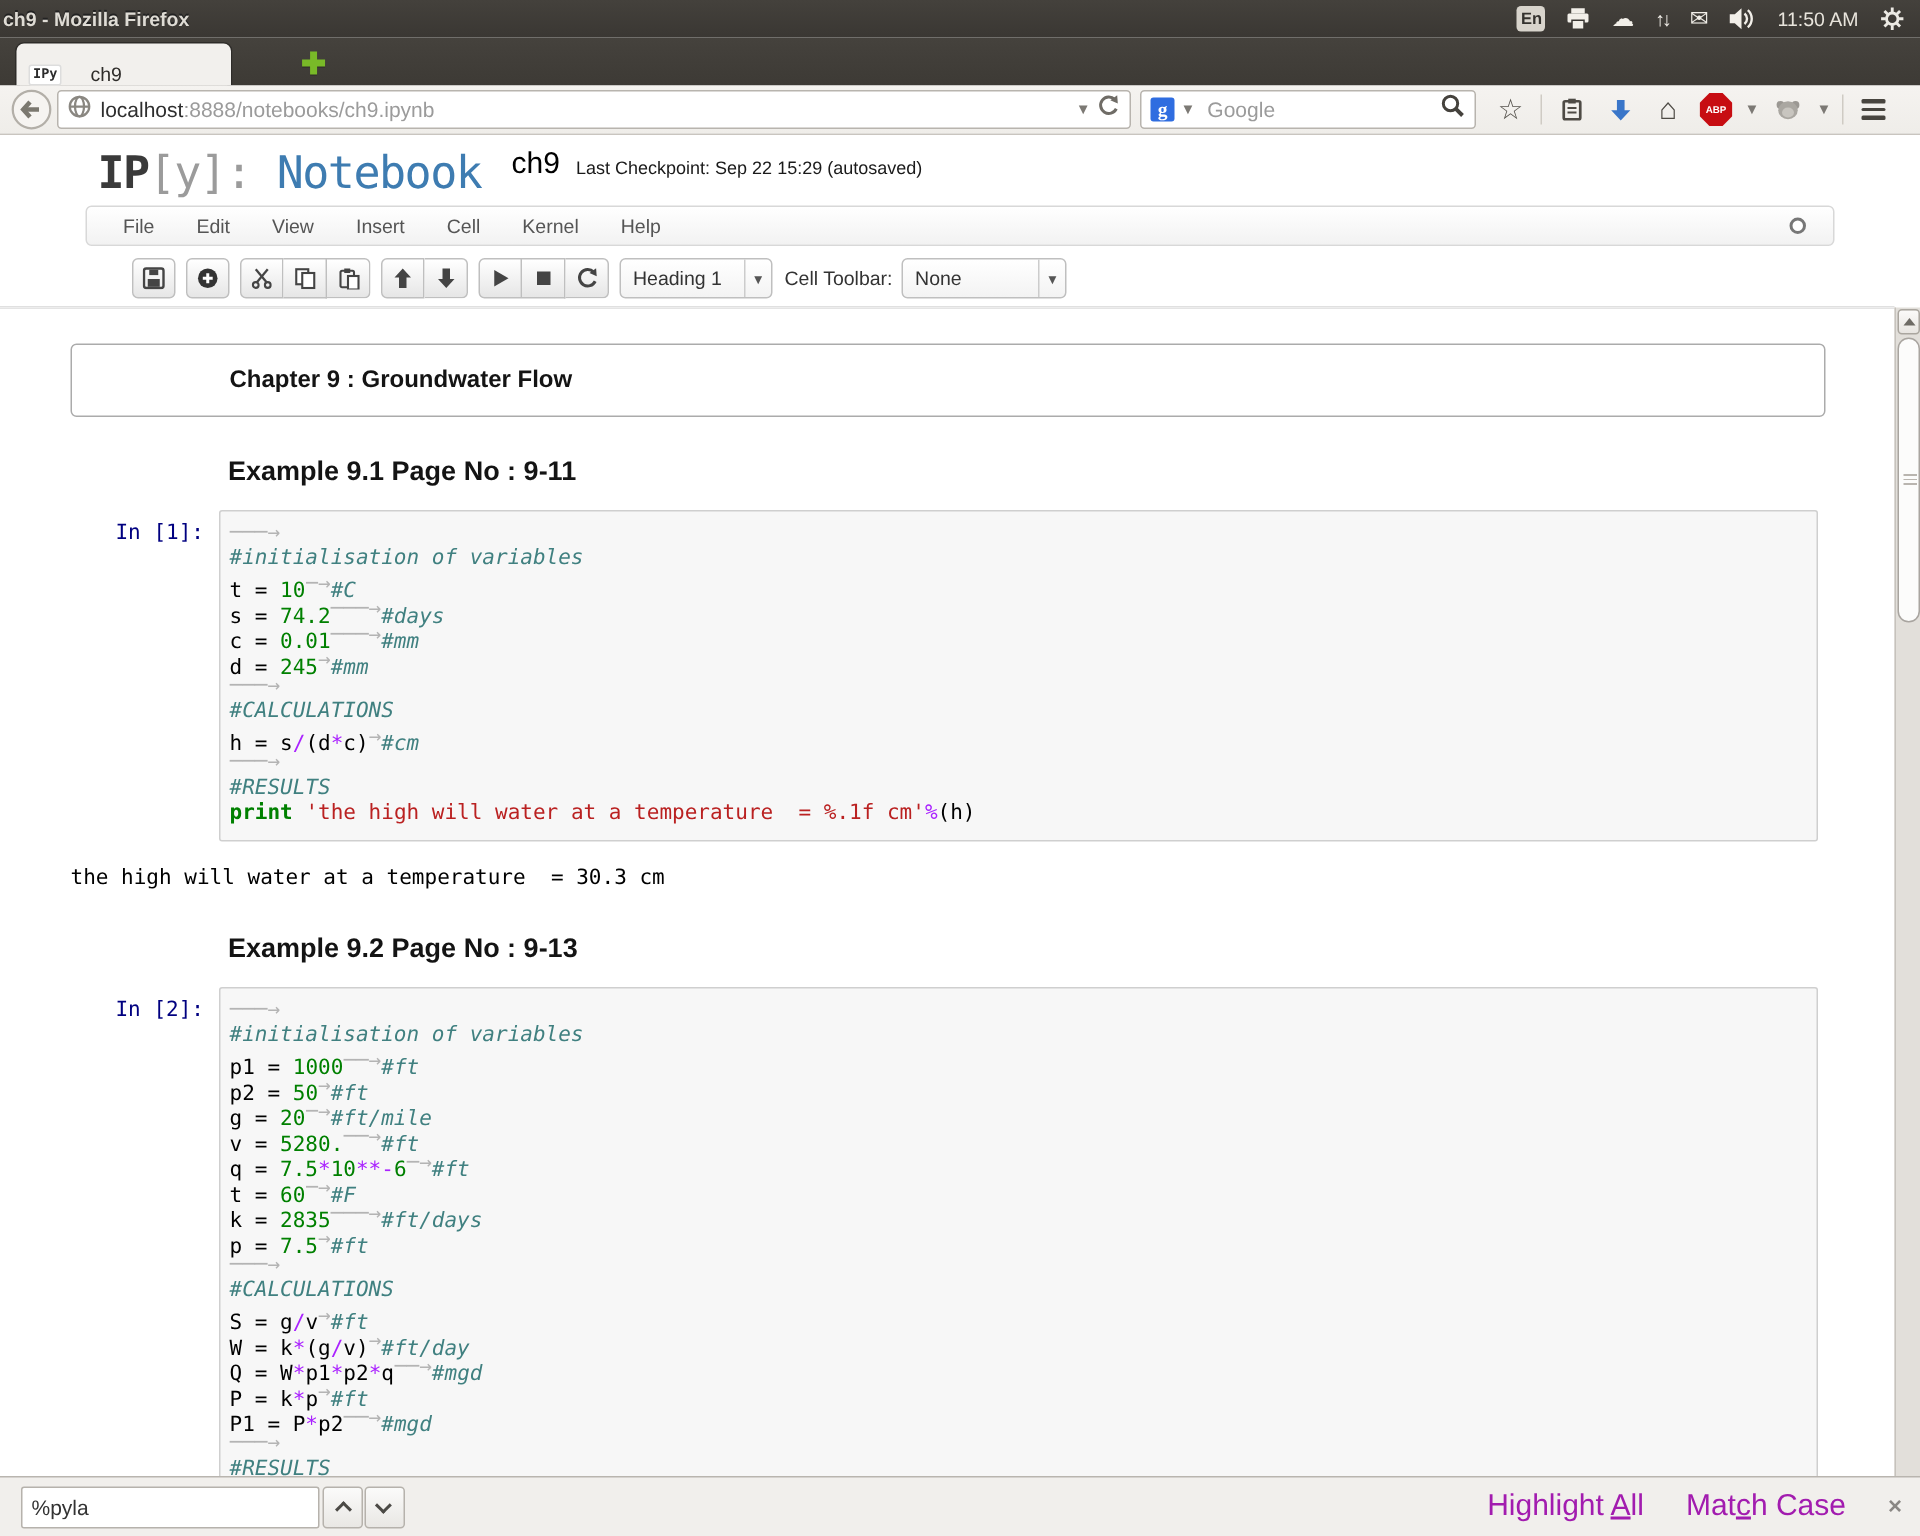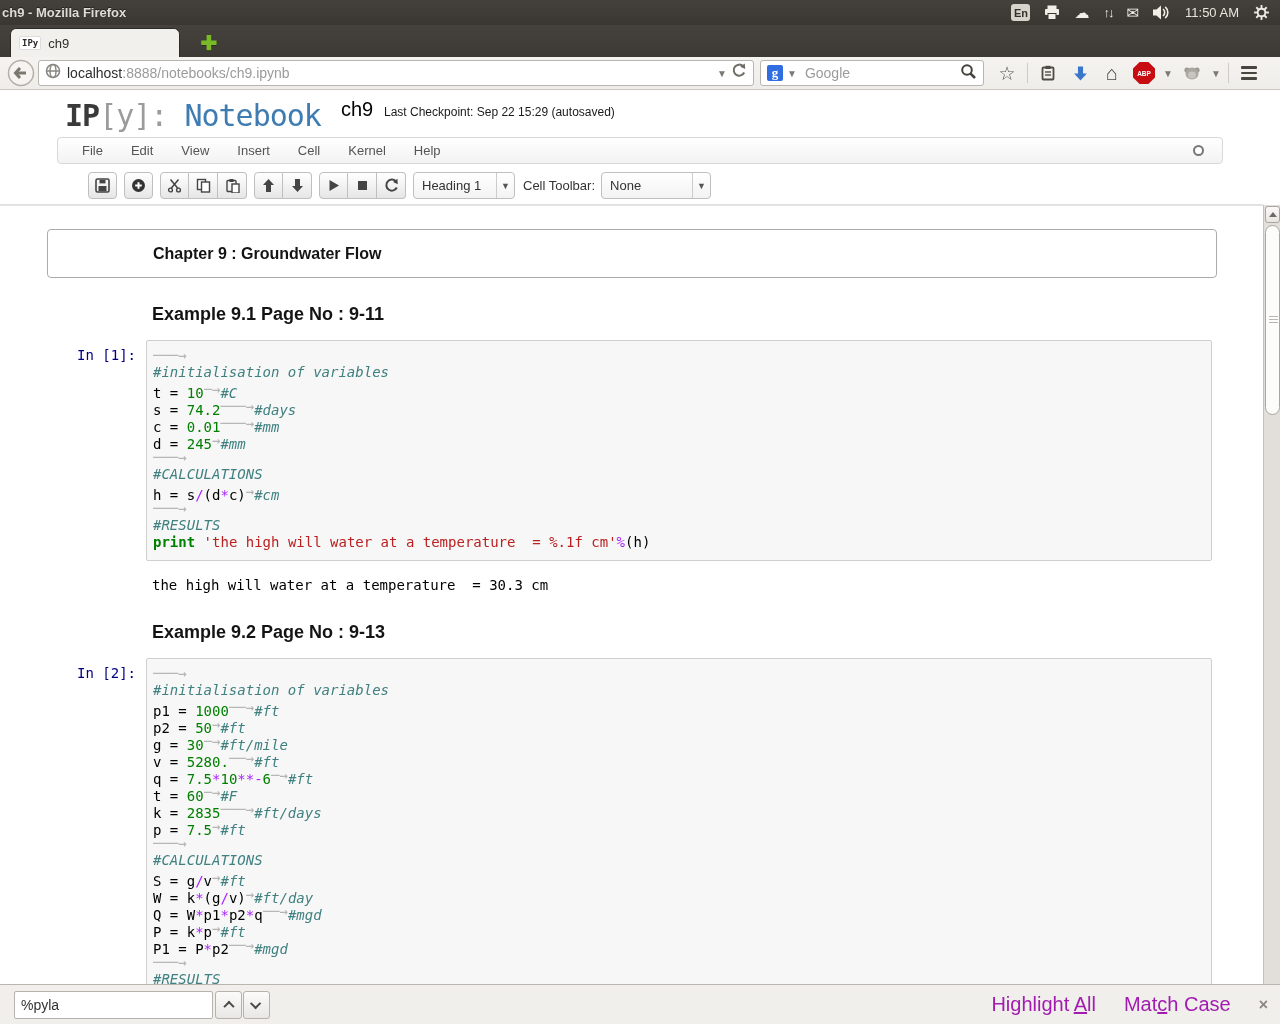--- a/index.html
+++ b/index.html
@@ -17,23 +17,23 @@
   .en-badge { background:#d8d4cc; color:#33312d; font-size:11px; font-weight:bold;
     width:19px; height:17px; border-radius:3px; display:flex; align-items:center;
     justify-content:center; }
   .glyph-w { color:#f2efe9; font-size:15px; line-height:1; }
   .netarrows { color:#f2efe9; font-size:13px; font-weight:bold; letter-spacing:-2px; }
   .clock { font-size:13px; color:#e8e4dc; }
 
   
   .tabbar { position:absolute; top:25px; left:0; width:1280px; height:32px;
     background:linear-gradient(#45423d,#3d3a35); }
-  .tab { position:absolute; left:10px; top:3px; width:170px; height:29px;
+  .tab { position:absolute; left:10px; top:3px; width:145px; height:29px;
     background:#f2f0ed; border-radius:6px 6px 0 0; border:1px solid #2e2c29; border-bottom:none;
-    display:flex; align-items:center; padding:0 8px; }
+    display:flex; align-items:flex-end; padding:0 8px;gap:12px; }
   .tab-favicon { font-size:9px; font-weight:bold; color:#2b2b2b;
     font-family:"DejaVu Sans Mono", monospace; background:#fff; padding:1px 2px;
     border-radius:2px; margin-right:7px; border:1px solid #ddd; }
   .tab-label { font-size:13px; color:#2e2c29; }
   .newtab-btn { position:absolute; left:196px; top:8px; width:26px; height:19px;
     display:flex; align-items:center; justify-content:center; }
   .newtab-btn span { color:#79b928; font-size:20px; font-weight:bold; line-height:1;
     text-shadow:0 1px 0 #2d2b27; }
 
   
@@ -112,21 +112,21 @@
     border-radius:2px; padding:6px 8px 9px 6px; }
   .cm-line { white-space:pre; height:17px; line-height:17px;
     font-family:"DejaVu Sans Mono", monospace; font-size:14px; }
   .tok-pln { color:#000; }
   .tok-kw  { color:#008000; font-weight:bold; }
   .tok-num { color:#008000; }
   .tok-op  { color:#AA22FF; }
   .tok-com { color:#408080; font-style:italic; }
   .tok-str { color:#BA2121; }
   .tok-tab { color:#b4b4b4; display:inline-block; white-space:pre; overflow:hidden; }
-  .output-area { margin-left:105px; margin-top:16px; font-family:"DejaVu Sans Mono", monospace;
+  .output-area { margin-top:16px; font-family:"DejaVu Sans Mono", monospace;
     font-size:14px; color:#000; white-space:pre; }
 
   
   .scrollbar { position:absolute; top:205px; right:0; width:17px; height:779px;
     background:#e2dfda; border-left:1px solid #c6c2bc; }
   .sb-up { position:absolute; top:1px; left:1px; width:15px; height:17px;
     background:linear-gradient(#fbfaf9,#e8e5e1); border:1px solid #aaa69f; border-radius:3px;
     display:flex; align-items:center; justify-content:center; }
   .sb-up .tri { width:0; height:0; border-left:4px solid transparent;
     border-right:4px solid transparent; border-bottom:5px solid #6e6b65; }
@@ -421,21 +421,21 @@
 
     <h2 class="example" style="margin-top:29px;">Example 9.2 Page No : 9-13</h2>
 
     <div class="code-cell">
       <div class="prompt">In [2]:</div>
       <div class="input-area">
           <div class="cm-line"><span class="tok-tab" style="width: 4ch;">───→</span></div>
           <div class="cm-line"><span class="tok-com">#initialisation of variables</span></div>
           <div class="cm-line"><span class="tok-pln">p1 = </span><span class="tok-num">1000</span><span class="tok-tab" style="width: 3ch;">──→</span><span class="tok-com">#ft</span></div>
           <div class="cm-line"><span class="tok-pln">p2 = </span><span class="tok-num">50</span><span class="tok-tab" style="width: 1ch;">→</span><span class="tok-com">#ft</span></div>
-          <div class="cm-line"><span class="tok-pln">g = </span><span class="tok-num">30</span><span class="tok-tab" style="width: 2ch;">─→</span><span class="tok-com">#ft/mile</span></div>
+          <div class="cm-line"><span class="tok-pln">g = </span><span class="tok-num">20</span><span class="tok-tab" style="width: 2ch;">─→</span><span class="tok-com">#ft/mile</span></div>
           <div class="cm-line"><span class="tok-pln">v = </span><span class="tok-num">5280.</span><span class="tok-tab" style="width: 3ch;">──→</span><span class="tok-com">#ft</span></div>
           <div class="cm-line"><span class="tok-pln">q = </span><span class="tok-num">7.5</span><span class="tok-op">*</span><span class="tok-num">10</span><span class="tok-op">**</span><span class="tok-op">-</span><span class="tok-num">6</span><span class="tok-tab" style="width: 2ch;">─→</span><span class="tok-com">#ft</span></div>
           <div class="cm-line"><span class="tok-pln">t = </span><span class="tok-num">60</span><span class="tok-tab" style="width: 2ch;">─→</span><span class="tok-com">#F</span></div>
           <div class="cm-line"><span class="tok-pln">k = </span><span class="tok-num">2835</span><span class="tok-tab" style="width: 4ch;">───→</span><span class="tok-com">#ft/days</span></div>
           <div class="cm-line"><span class="tok-pln">p = </span><span class="tok-num">7.5</span><span class="tok-tab" style="width: 1ch;">→</span><span class="tok-com">#ft</span></div>
           <div class="cm-line"><span class="tok-tab" style="width: 4ch;">───→</span></div>
           <div class="cm-line"><span class="tok-com">#CALCULATIONS</span></div>
           <div class="cm-line"><span class="tok-pln">S = g</span><span class="tok-op">/</span><span class="tok-pln">v</span><span class="tok-tab" style="width: 1ch;">→</span><span class="tok-com">#ft</span></div>
           <div class="cm-line"><span class="tok-pln">W = k</span><span class="tok-op">*</span><span class="tok-pln">(g</span><span class="tok-op">/</span><span class="tok-pln">v)</span><span class="tok-tab" style="width: 1ch;">→</span><span class="tok-com">#ft/day</span></div>
           <div class="cm-line"><span class="tok-pln">Q = W</span><span class="tok-op">*</span><span class="tok-pln">p1</span><span class="tok-op">*</span><span class="tok-pln">p2</span><span class="tok-op">*</span><span class="tok-pln">q</span><span class="tok-tab" style="width: 3ch;">──→</span><span class="tok-com">#mgd</span></div>

